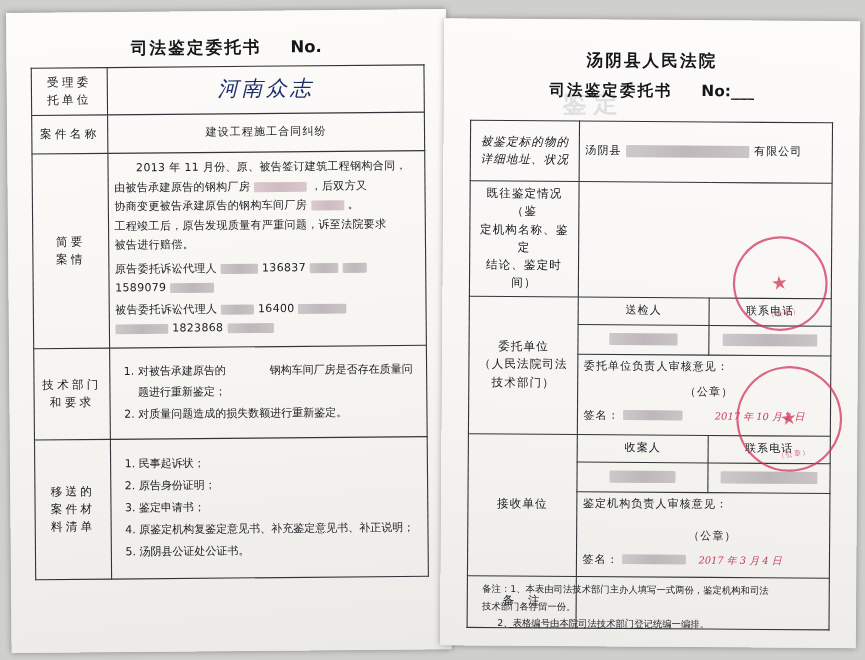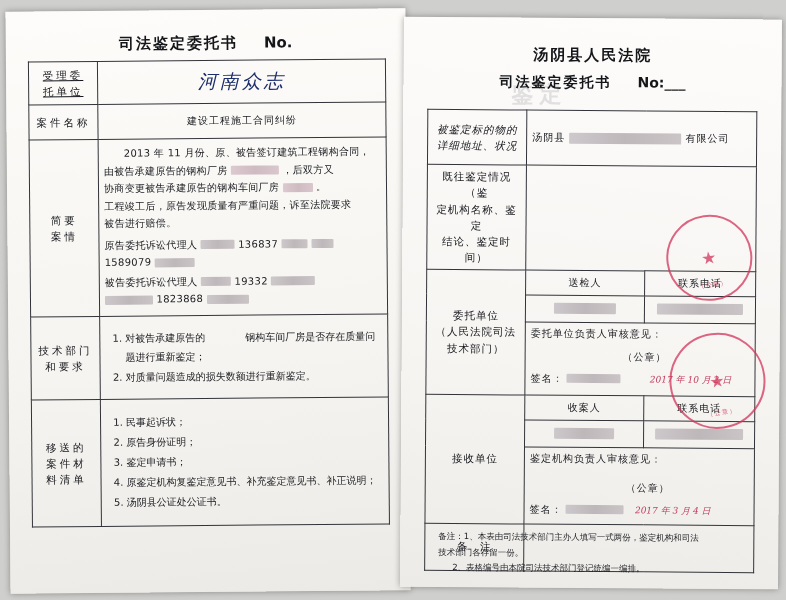--- a/index.html
+++ b/index.html
@@ -210,21 +210,21 @@
 <div class="sheet sheet-left">
   <div class="paper-inner">
 
     <div class="doc-title left-title">
       <span>司法鉴定委托书</span><span class="no">No.</span>
     </div>
 
     <table class="form left-table">
       <tbody>
           <tr>
-        <td class="lbl" style="width:58px;height:36px;text-decoration:underline;">受理委
+        <td class="lbl" style="width:58px;height:36px;">受理委
 托单位</td>
         <td class="hand">河南众志</td>
       </tr>
       <tr>
         <td class="lbl" style="height:28px;">案件名称</td>
         <td class="center printed">建设工程施工合同纠纷</td>
       </tr>
       <tr>
         <td class="lbl" style="height:170px;">简要
 案情</td>
@@ -255,21 +255,21 @@
             <span class="rd" style="width:26px"></span>
             <span class="rd" style="width:22px"></span>
           </p>
           <p>
             <span>1589079</span>
             <span class="rd" style="width:40px"></span>
           </p>
           <p style="margin-top:4px;">
             <span class="indent">被告委托诉讼代理人</span>
             <span class="rd" style="width:30px"></span>
-            <span>19332</span>
+            <span>16400</span>
             <span class="rd" style="width:44px"></span>
           </p>
           <p>
             <span class="rd" style="width:48px"></span>
             <span>1823868</span>
             <span class="rd" style="width:42px"></span>
           </p>
         </td>
       </tr>
       <tr>

